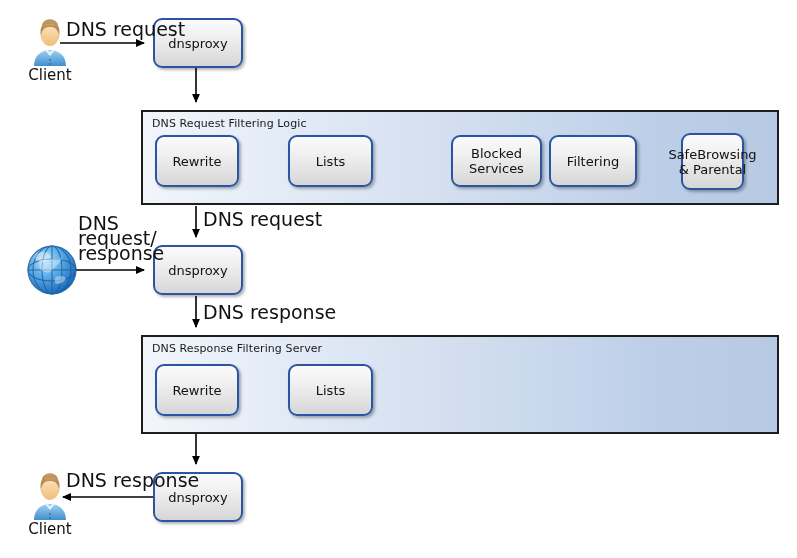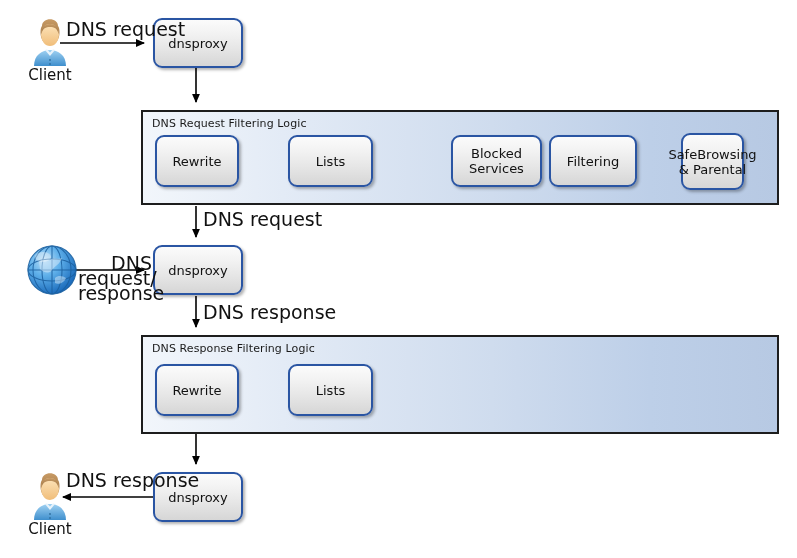--- a/index.html
+++ b/index.html
@@ -82,21 +82,21 @@
 
   
   .edge-label {
     position: absolute;
     font-size: 19px;
     line-height: 15px;
     color: #111111;
     white-space: pre-line;
     background: transparent;
   }
-  .edge-label.center { text-align: right; margin-top: 40px; }
+  .edge-label.center { text-align: left; }
 </style>
 </head>
 <body>
 
 <div id="canvas">
 
   <svg id="edges" width="797" height="558" viewBox="0 0 797 558">
     <defs>
       <marker id="arrow" markerWidth="9" markerHeight="9" refX="8" refY="4.5" orient="auto" markerUnits="userSpaceOnUse">
         <path d="M0,0.6 L9,4.5 L0,8.4 Z" fill="#000000"></path>
@@ -221,21 +221,21 @@
   </div>
   <div class="node" style="left:549px; top:135px; width:88px; height:52px;">
     <span>Filtering</span>
   </div>
   <div class="node" style="left:681px; top:133px; width:63px; height:57px;">
     <span>SafeBrowsing
 &amp; Parental</span>
   </div>
 
   <div class="group-box" style="left:141px; top:335px; width:638px; height:99px;">
-    <div class="group-title">DNS Response Filtering Logic</div>
+    <div class="group-title">DNS Response Filtering Server</div>
   </div>
 
   <div class="node" style="left:155px; top:364px; width:84px; height:52px;">
     <span>Rewrite</span>
   </div>
   <div class="node" style="left:288px; top:364px; width:85px; height:52px;">
     <span>Lists</span>
   </div>
 
   <div class="edge-label" style="left:66px; top:22px;">DNS request</div>

